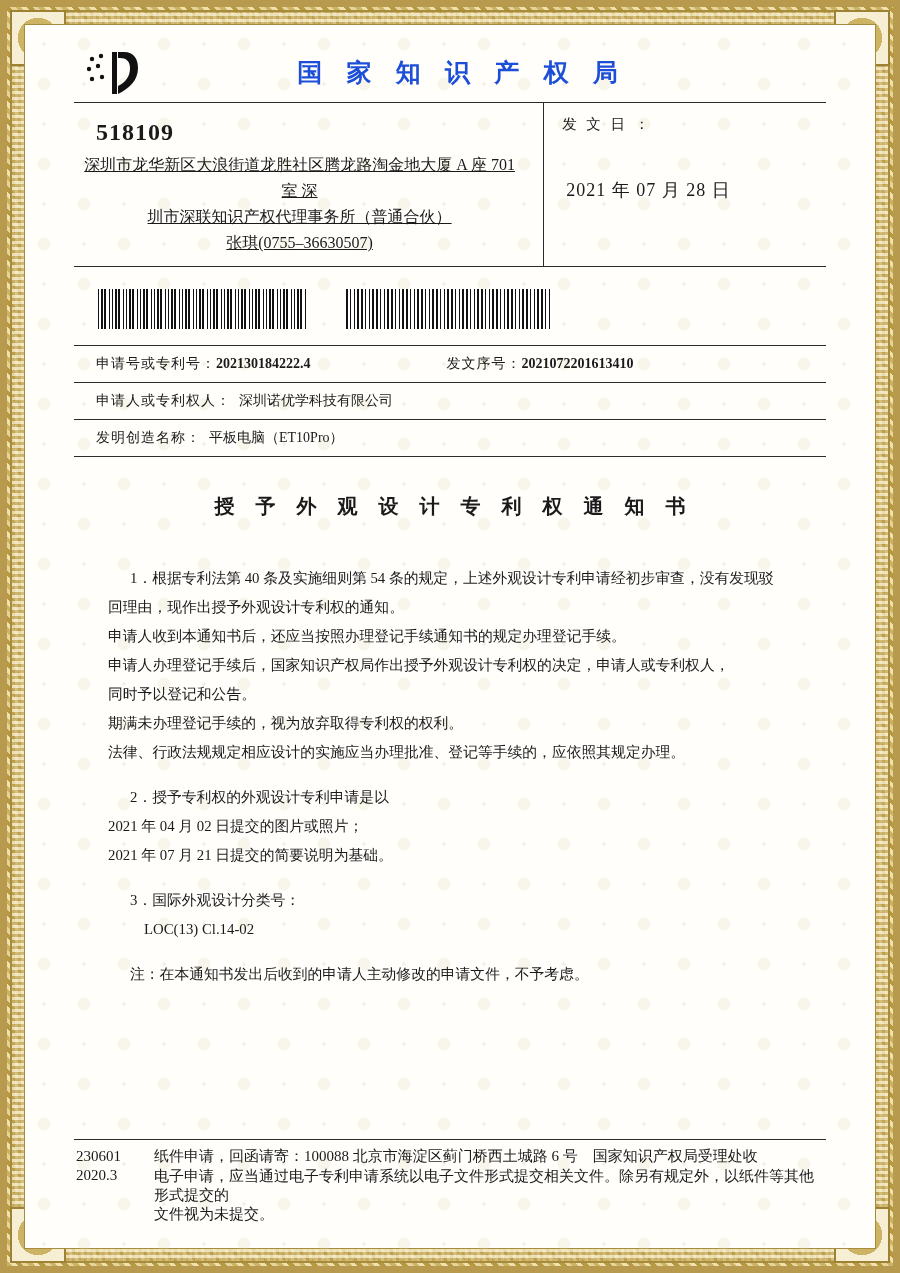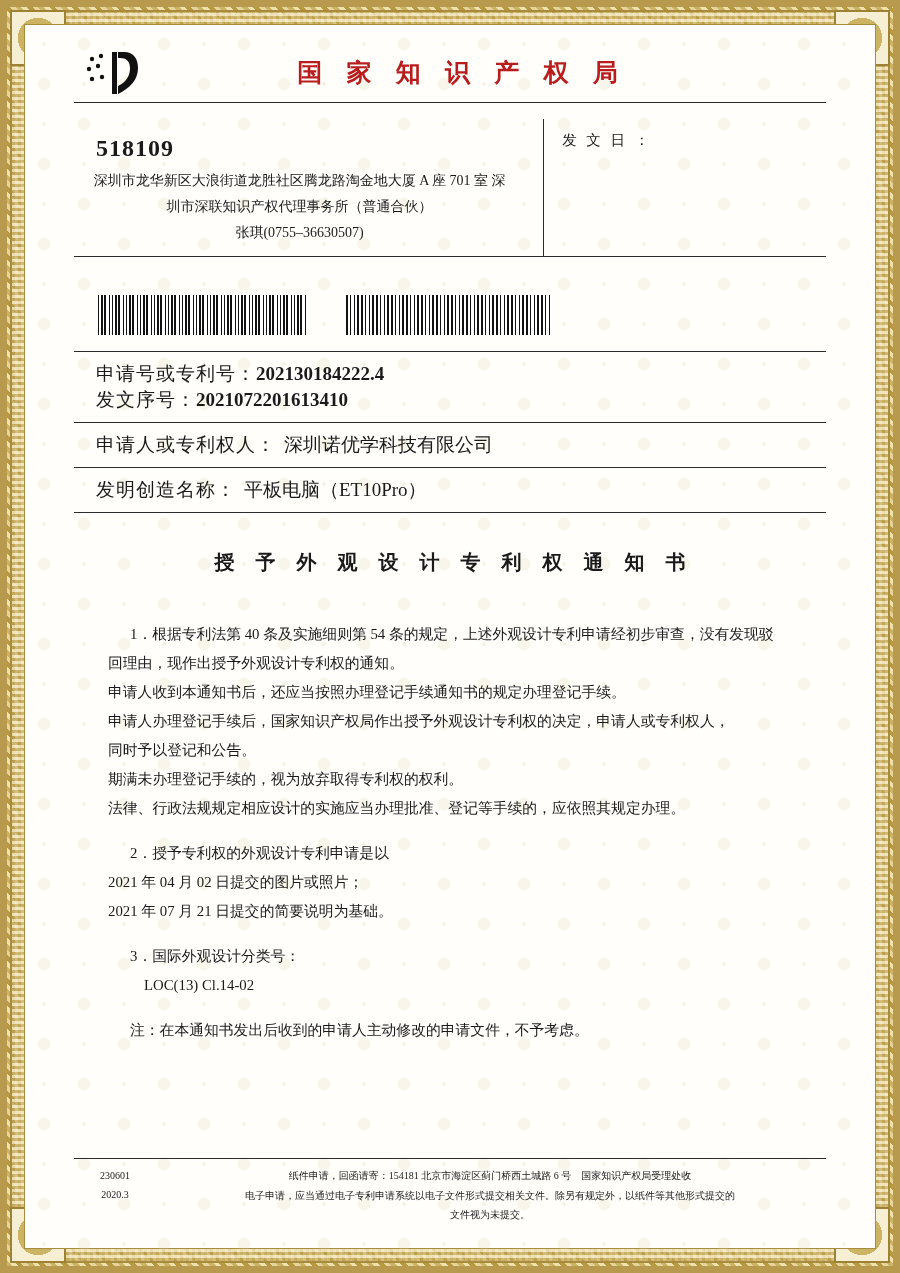--- a/index.html
+++ b/index.html
@@ -95,52 +95,53 @@
     width: 74px;
     height: 48px;
   }
   .hdr-title {
     text-align: center;
     font-size: 25px;
     letter-spacing: 9px;
     font-weight: bold;
     padding-top: 16px;
     padding-left: 24px;
-    color: #b91c1c;
+    color: #1d4ed8;
     font-family: "Liberation Serif", serif;
   }
   .rule {
     border-top: 1.6px solid #2b2b2b;
     margin: 0 14px;
   }
 
   
   .top-block {
     display: flex;
-    margin: 16px 14px;
+    margin: 0 14px;
     border-bottom: 1.3px solid #2b2b2b;
     gap: 8px;
   }
   .top-left {
     width: 62%;
     padding: 16px 10px 10px 0;
     box-sizing: border-box;
   }
   .serial {
     font-size: 24px;
     font-weight: bold;
     padding-left: 22px;
     margin-bottom: 6px;
     letter-spacing: 1px;
   }
   .addr {
-    font-size: 14px;
+    font-size: 16px;
     line-height: 26px;
     text-align: center;
     padding: 0 6px;
+    text-decoration: underline;
   }
   .top-right {
     width: 38%;
     border-left: 1.3px solid #2b2b2b;
     box-sizing: border-box;
     padding: 12px 0 10px 18px;
     position: relative;
   }
   .issue-label {
     font-size: 14.5px;
@@ -177,23 +178,22 @@
     background-image: repeating-linear-gradient(90deg,
       #111 0 2px, #fff 2px 4px, #111 4px 5px, #fff 5px 8px,
       #111 8px 9px, #fff 9px 11px, #111 11px 13px, #fff 13px 15px);
   }
 
   
   .field-row {
     margin: 0 14px;
     border-bottom: 1.1px solid #2b2b2b;
     padding: 9px 0 9px 22px;
-    font-size: 19px;
+    font-size: 14px;
     display: flex;
-    flex-direction: column;
   }
   .field-row .cell1 { width: 48%; }
   .field-row .cell2 { width: 52%; }
   .field-label { letter-spacing: 1px; }
   .field-value { font-weight: bold; }
   .field-value.norm { font-weight: normal; padding-left: 8px; }
 
   
   .doc-title {
     text-align: center;
@@ -216,24 +216,23 @@
   .sub-indent { padding-left: 36px; }
 
   
   .footer {
     position: absolute;
     left: 14px;
     right: 14px;
     bottom: 6px;
     border-top: 1.2px solid #2b2b2b;
     padding-top: 7px;
-    font-size: 10px;
+    font-size: 15px;
     line-height: 19px;
     display: flex;
-    text-align: center;
   }
   .footer .codes {
     width: 78px;
     flex: none;
     padding-left: 2px;
   }
   .footer .ftext { flex: 1; }
   .footer .ftext .line1 { padding-bottom: 1px; }
 </style>
 </head>
@@ -274,20 +273,21 @@
 
     <div class="top-block">
       <div class="top-left">
         <div class="serial">518109</div>
         <div class="addr">深圳市龙华新区大浪街道龙胜社区腾龙路淘金地大厦 A 座 701 室 深</div>
         <div class="addr">圳市深联知识产权代理事务所（普通合伙）</div>
         <div class="addr l3">张琪(0755–36630507)</div>
       </div>
       <div class="top-right">
         <div class="issue-label">发 文 日 ：</div>
+        <div class="issue-date">2021 年 07 月 28 日</div>
       </div>
     </div>
 
     <div class="barcode-row">
       <div class="barcode bc1"></div>
       <div class="barcode bc2"></div>
     </div>
 
     <div class="field-row">
       <div class="cell1">
@@ -330,20 +330,20 @@
       <div class="gap"></div>
       <p class="indent">注：在本通知书发出后收到的申请人主动修改的申请文件，不予考虑。</p>
     </div>
 
     <div class="footer">
       <div class="codes">
         <div>230601</div>
         <div>2020.3</div>
       </div>
       <div class="ftext">
-        <div class="line1">纸件申请，回函请寄：154181 北京市海淀区蓟门桥西土城路 6 号　国家知识产权局受理处收</div>
+        <div class="line1">纸件申请，回函请寄：100088 北京市海淀区蓟门桥西土城路 6 号　国家知识产权局受理处收</div>
         <div>电子申请，应当通过电子专利申请系统以电子文件形式提交相关文件。除另有规定外，以纸件等其他形式提交的</div>
         <div>文件视为未提交。</div>
       </div>
     </div>
 
   </div>
 </div>
 
 </body></html>

